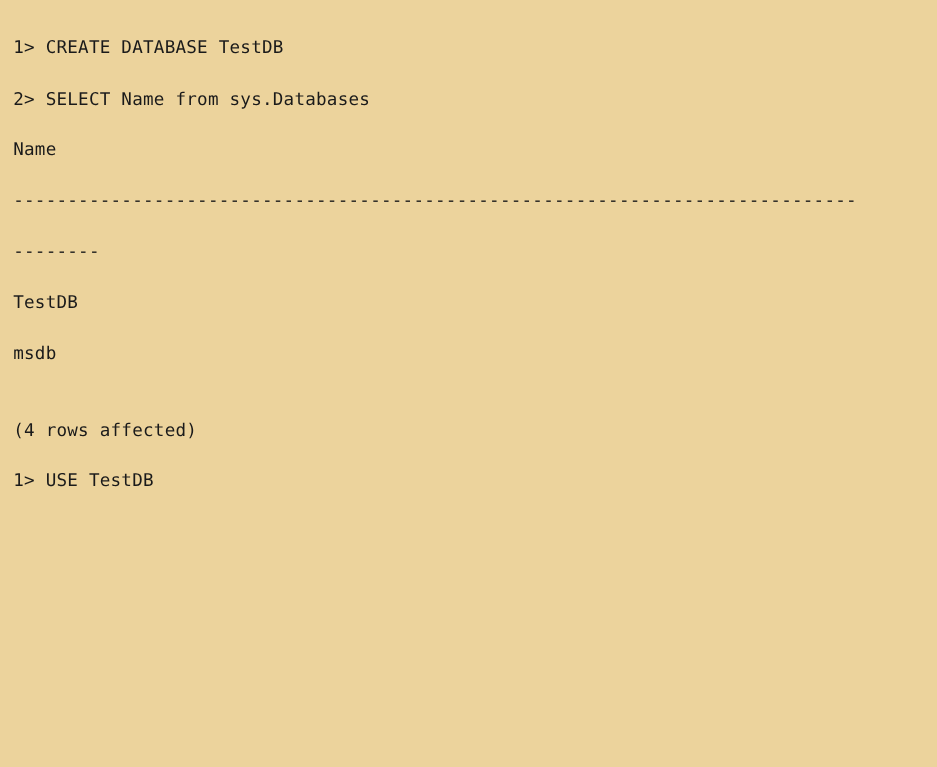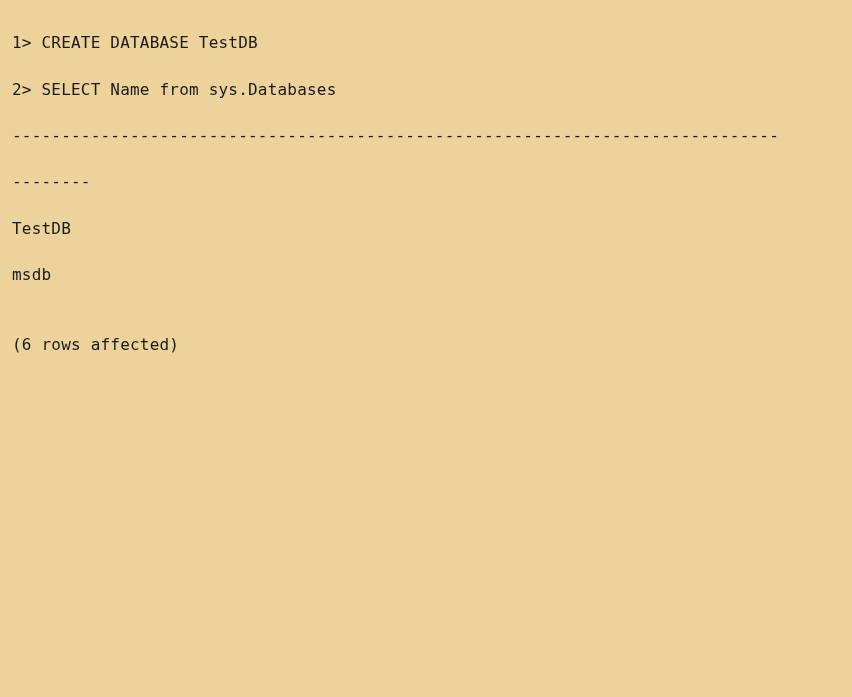--- a/index.html
+++ b/index.html
@@ -21,26 +21,28 @@
   white-space: pre;
 }
 .line { white-space: pre; }
 </style>
 </head>
 <body>
 
 <div class="terminal">
 <div class="line">1&gt; CREATE DATABASE TestDB</div>
 <div class="line">2&gt; SELECT Name from sys.Databases</div>
+<div class="line">Name</div>
 <div class="line">------------------------------------------------------------------------------</div>
 <div class="line">--------</div>
 <div class="line">TestDB</div>
 <div class="line">msdb</div>
 <div class="line"></div>
-<div class="line">(6 rows affected)</div>
+<div class="line">(4 rows affected)</div>
+<div class="line">1&gt; USE TestDB</div>
 
 
 
 
 
 
 
 
 
 

